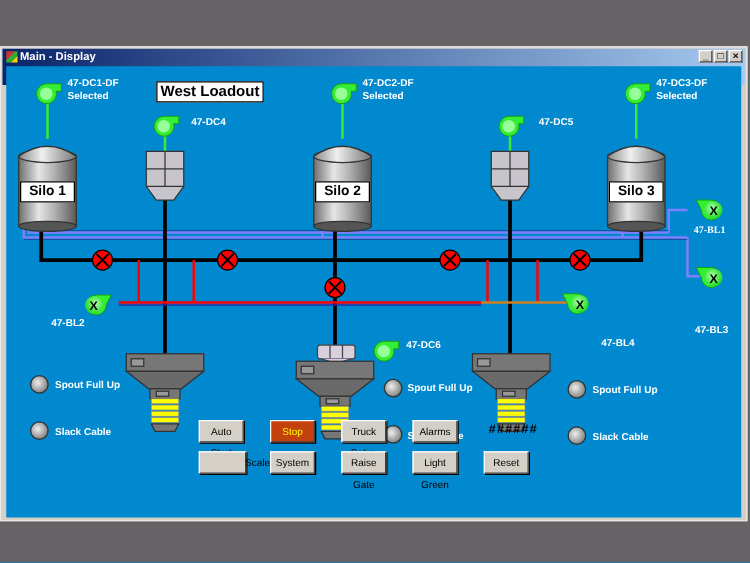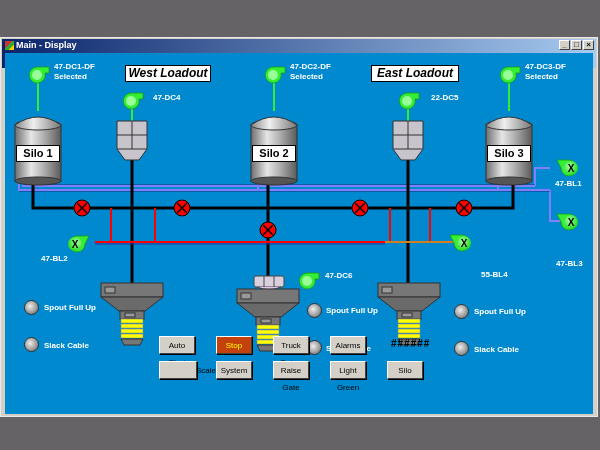--- a/index.html
+++ b/index.html
@@ -5,21 +5,21 @@
   html,body{margin:0;padding:0;}
   body{width:600px;height:450px;background:#656366;position:relative;overflow:hidden;font-family:"Liberation Sans",sans-serif;}
   .window{position:absolute;left:0;top:37px;width:598px;height:380px;background:#d4d0c8;border:1px solid #e8e8e8;box-sizing:border-box;}
   .titlebar{position:absolute;left:1px;top:1px;right:1px;height:29px;background:linear-gradient(to right,#0a246a,#a6caf0);color:#fff;font-size:9px;font-weight:bold;line-height:13px;}
   .titlebar .appicon{position:absolute;left:3px;top:2px;width:9px;height:9px;background:linear-gradient(135deg,#c33 0 40%,#3a3 40% 70%,#fc0 70%);}
   .titlebar .ttl{position:absolute;left:14px;top:0;}
   .winbtns{position:absolute;right:2px;top:1px;display:flex;gap:1px;}
   .winbtn{width:11px;height:10px;background:#d4d0c8;border:1px solid;border-color:#fff #404040 #404040 #fff;box-sizing:border-box;font-size:8px;line-height:8px;text-align:center;color:#000;font-weight:bold;}
   .canvas{position:absolute;left:4px;top:15px;width:588px;height:361px;background:#0089cf;}
   .lbl{position:absolute;color:#fff;font-size:8px;font-weight:bold;white-space:nowrap;line-height:10px;}
-  .section-title{position:absolute;background:#fff;border:1px solid #000;font-size:12px;font-weight:bold;color:#000;text-align:center;line-height:15px;height:15px;font-style:italic;}
+  .section-title{position:absolute;background:#fff;border:1px solid #000;font-size:12px;font-weight:bold;color:#000;text-align:center;line-height:15px;height:15px;}
   .silo-lbl{position:absolute;background:#fff;border:1px solid #000;font-size:11px;font-weight:bold;color:#000;text-align:center;height:15px;line-height:15px;width:42px;}
   .btn{position:absolute;width:36px;height:18px;background:#d4d0c8;border:1px solid;border-color:#fff #404040 #404040 #fff;box-shadow:1px 1px 0 #000;font-size:8px;font-weight:normal;color:#000;text-align:center;line-height:17px;box-sizing:border-box;cursor:pointer;}
   .btn.stop{background:#c2410c;color:#ffff00;}
   .modco{position:absolute;left:8px;top:307px;width:70px;color:#fff;font-size:10px;font-weight:bold;text-align:center;line-height:13px;}
   .hash{position:absolute;color:#000;font-size:10px;font-weight:bold;letter-spacing:1px;}
   .indicator{position:absolute;width:13px;height:13px;border-radius:50%;background:radial-gradient(circle at 40% 40%,#eee,#999 60%,#555);border:1px solid #333;}
   svg{position:absolute;left:0;top:0;}
 </style>
 </head>
 <body>
@@ -237,40 +237,39 @@
           </g>
           <g transform="translate(457,189) scale(1,1)">
             <path d="M-12 -7 H0 A8 8 0 1 1 -8 1 Z" fill="#33ee33" stroke="#1a9a1a" stroke-width="0.8"></path>
             <circle cx="2" cy="1" r="7" fill="url(#blowG)"></circle>
             <text x="2" y="5" text-anchor="middle" font-size="10" font-weight="bold" fill="#000" font-family="Liberation Sans, sans-serif" transform="scale(1,1)">X</text>
           </g>
         </g>
     </svg>
 
     <div class="section-title" style="left:120px;top:12px;width:84px;">West Loadout</div>
-    <div class="section-title" style="left:366px;top:12px;width:86px;">East Loadout</div>
 
     <div class="silo-lbl" style="left:11px;top:92px;">Silo 1</div>
     <div class="silo-lbl" style="left:247px;top:92px;">Silo 2</div>
     <div class="silo-lbl" style="left:482px;top:92px;">Silo 3</div>
 
     <div class="lbl" style="left:49px;top:9px;">47-DC1-DF</div>
     <div class="lbl" style="left:49px;top:19px;">Selected</div>
     <div class="lbl" style="left:285px;top:9px;">47-DC2-DF</div>
     <div class="lbl" style="left:285px;top:19px;">Selected</div>
     <div class="lbl" style="left:520px;top:9px;">47-DC3-DF</div>
     <div class="lbl" style="left:520px;top:19px;">Selected</div>
     <div class="lbl" style="left:148px;top:40px;">47-DC4</div>
-    <div class="lbl" style="left:426px;top:40px;">22-DC5</div>
+    <div class="lbl" style="left:426px;top:40px;">47-DC5</div>
     <div class="lbl" style="left:320px;top:218px;">47-DC6</div>
 
-    <div class="lbl" style="left:550px;top:126px;">47-BL1</div>
+    <div class="lbl" style="left:550px;top:126px;font-family:Liberation Serif, serif;">47-BL1</div>
     <div class="lbl" style="left:36px;top:201px;">47-BL2</div>
     <div class="lbl" style="left:551px;top:206px;text-align:right;">47-BL3</div>
-    <div class="lbl" style="left:476px;top:217px;">55-BL4</div>
+    <div class="lbl" style="left:476px;top:217px;">47-BL4</div>
 
     <div class="indicator" style="left:19px;top:247px;"></div>
     <div class="lbl" style="left:39px;top:250px;">Spout Full Up</div>
     <div class="indicator" style="left:19px;top:284px;"></div>
     <div class="lbl" style="left:39px;top:288px;">Slack Cable</div>
 
     <div class="indicator" style="left:302px;top:250px;"></div>
     <div class="lbl" style="left:321px;top:253px;">Spout Full Up</div>
     <div class="indicator" style="left:302px;top:287px;"></div>
     <div class="lbl" style="left:321px;top:291px;">Slack Cable</div>
@@ -284,15 +283,15 @@
     <div class="btn" style="left:154px;top:283px;">Auto Start</div>
     <div class="btn stop" style="left:211px;top:283px;">Stop</div>
     <div class="btn" style="left:268px;top:283px;">Truck Setup</div>
     <div class="btn" style="left:325px;top:283px;">Alarms</div>
     <div class="hash" style="left:386px;top:285px;">######</div>
 
     <div class="btn" style="left:154px;top:308px;padding-left:36px;">Scale</div>
     <div class="btn" style="left:211px;top:308px;">System</div>
     <div class="btn" style="left:268px;top:308px;">Raise Gate</div>
     <div class="btn" style="left:325px;top:308px;">Light Green</div>
-    <div class="btn" style="left:382px;top:308px;">Silo</div>
+    <div class="btn" style="left:382px;top:308px;">Reset</div>
   </div>
 </div>
 
 </body></html>

